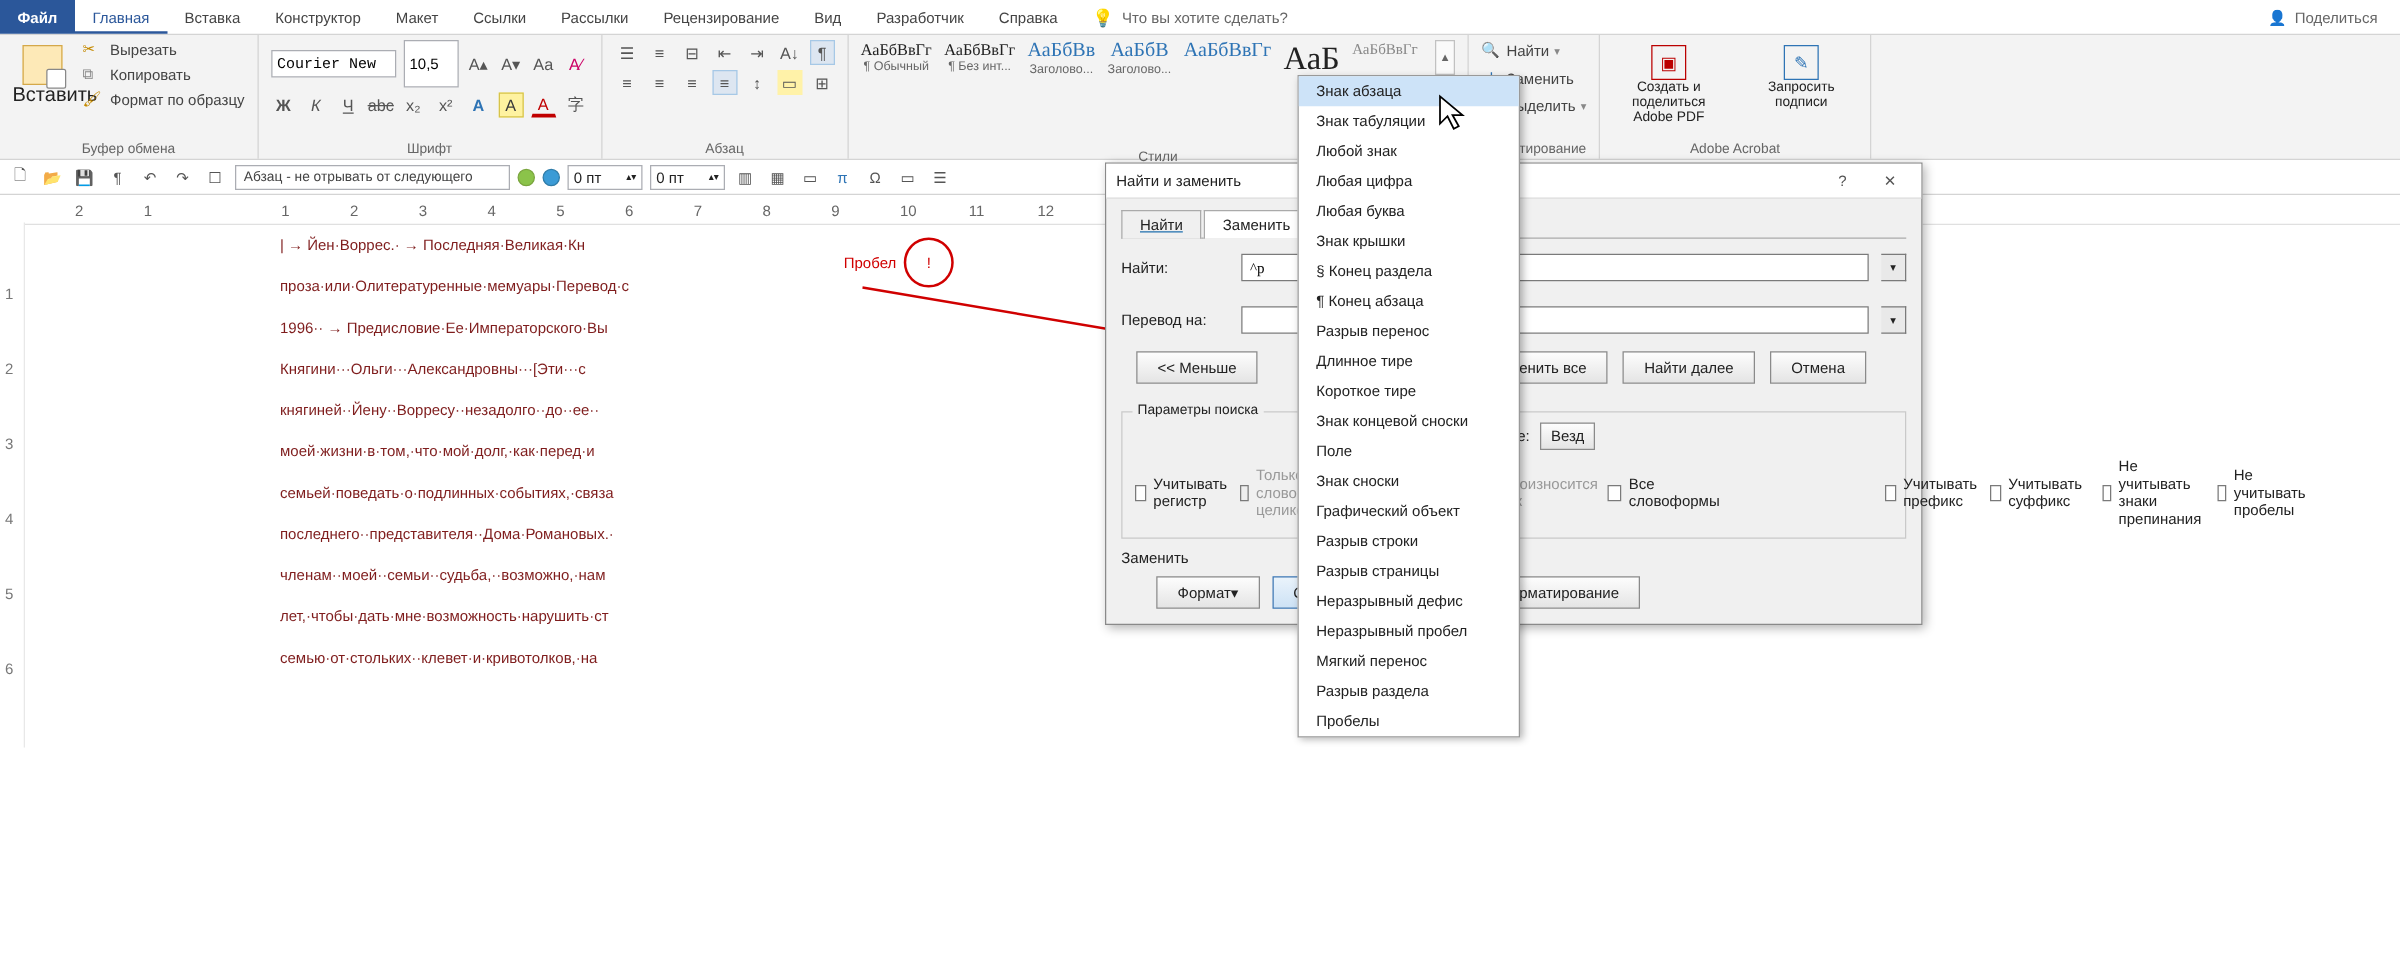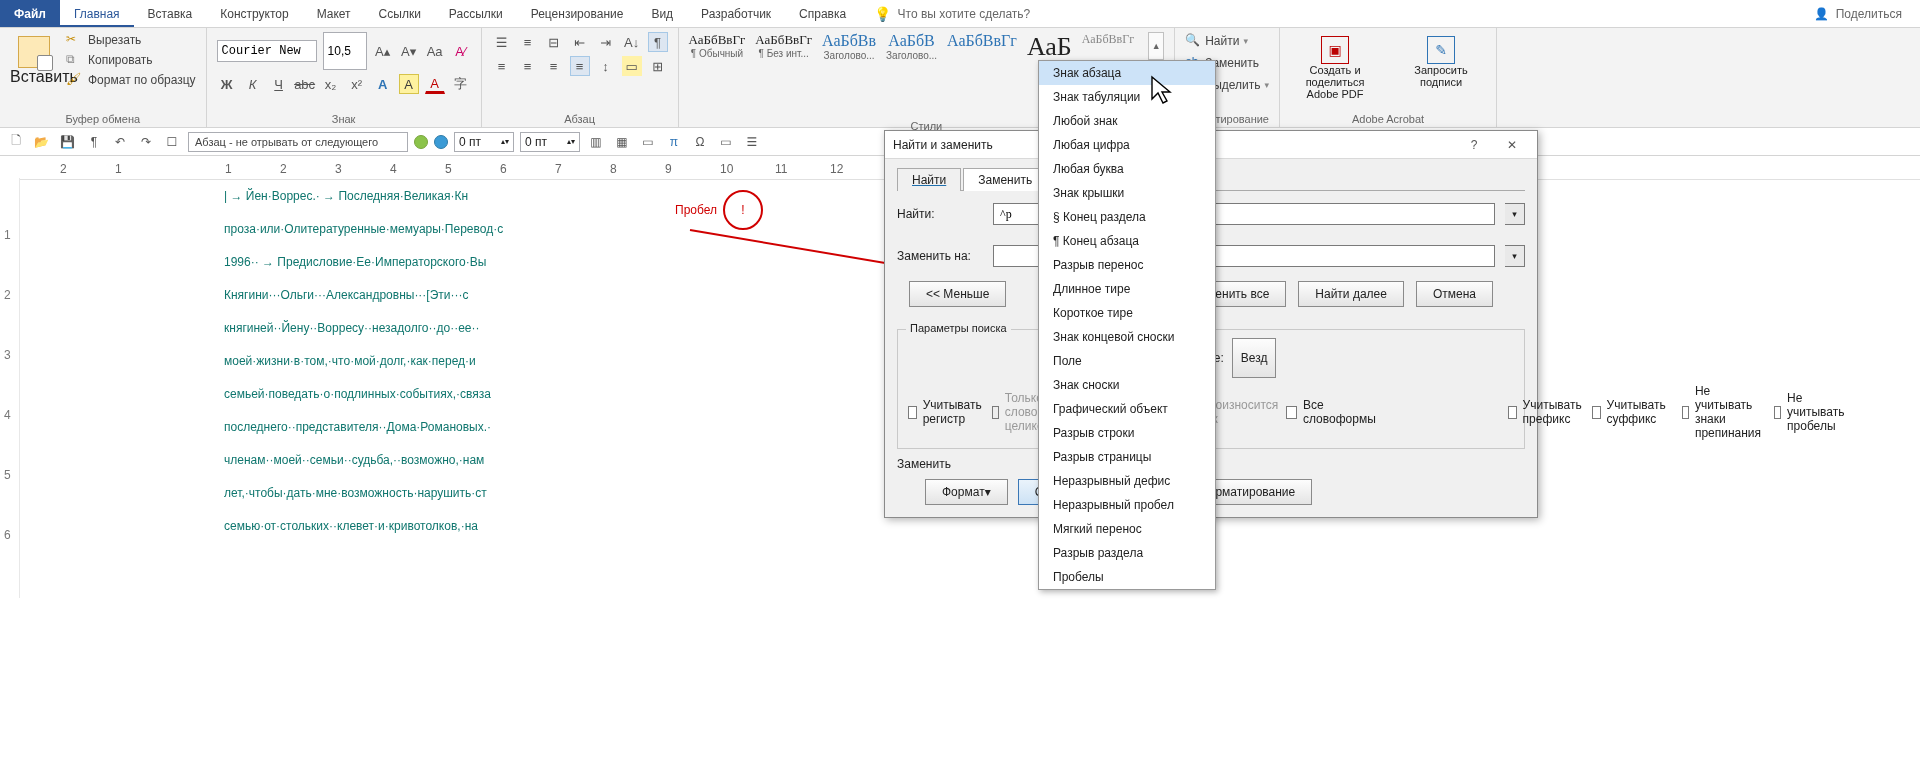--- a/index.html
+++ b/index.html
@@ -49,21 +49,21 @@
 .qat{height:28px;background:#fff;border-bottom:1px solid #d4d4d4;display:flex;align-items:center;gap:6px;padding:0 6px;}
 .qat .qbtn{width:20px;height:20px;display:flex;align-items:center;justify-content:center;color:#555;}
 .qat .break-sel{height:20px;border:1px solid #abadb3;padding:0 6px;font-size:11px;color:#444;min-width:220px;display:flex;align-items:center;}
 .qat .circ{width:14px;height:14px;border-radius:50%;border:1px solid #888;}
 .qat .circ.g{background:#8bc34a;border-color:#7aa53e;}
 .qat .circ.b{background:#3b9bd6;border-color:#2f7ca8;}
 .qat .spin{width:60px;height:20px;border:1px solid #abadb3;font-size:11px;padding:0 4px;display:flex;align-items:center;justify-content:space-between;}
 .ruler{height:24px;background:#fff;border-bottom:1px solid #e0e0e0;position:relative;font-size:9px;color:#666;}
 .ruler .rl{position:absolute;top:0;height:24px;left:0;right:0;}
 .ruler .mark{position:absolute;top:6px;}
-.doc-area{position:absolute;left:24px;top:180px;right:0;height:420px;font-family:"Courier New",monospace;font-size:20px;line-height:33px;color:#0f766e;white-space:nowrap;overflow:hidden;}
+.doc-area{position:absolute;left:24px;top:180px;right:0;height:420px;font-family:"Courier New",monospace;font-size:20px;line-height:33px;color:#7f1d1d;white-space:nowrap;overflow:hidden;}
 .doc-area .ln{position:relative;}
 .annot{position:absolute;left:675px;top:190px;color:#d00000;font-size:36px;font-family:"Segoe UI",sans-serif;display:flex;align-items:center;gap:6px;}
 .annot .excl{width:40px;height:40px;border:2px solid #d00000;border-radius:50%;text-align:center;line-height:36px;font-weight:400;}
 .arrow-svg{position:absolute;left:680px;top:228px;}
 .fr-dialog{position:absolute;left:884px;top:130px;width:654px;border:1px solid #8a8a8a;background:#f0f0f0;box-shadow:2px 2px 8px rgba(0,0,0,.3);}
 .fr-title{height:28px;background:#fff;display:flex;align-items:center;justify-content:space-between;padding:0 8px;border-bottom:1px solid #d9d9d9;}
 .fr-title .tbtns{display:flex;gap:4px;}
 .fr-title .tbtn{width:34px;height:22px;text-align:center;line-height:22px;color:#555;}
 .fr-tabs{display:flex;padding:8px 12px 0 12px;gap:2px;}
 .fr-tabs .t{padding:4px 14px;border:1px solid #aaa;background:#f0f0f0;border-bottom:none;position:relative;top:1px;}
@@ -163,21 +163,21 @@
         <span class="smbtn under">Ч</span>
         <span class="smbtn strike">abc</span>
         <span class="smbtn">x₂</span>
         <span class="smbtn">x²</span>
         <span class="smbtn" style="color:#2e74b5;font-weight:700">A</span>
         <span class="smbtn hlA">A</span>
         <span class="smbtn colA">A</span>
         <span class="smbtn">字</span>
       </div>
     </div>
-    <div class="label">Знак</div>
+    <div class="label">Шрифт</div>
   </div>
 
   <div class="group para">
     <div class="rows">
       <div class="row">
         <span class="smbtn">☰</span>
         <span class="smbtn">≡</span>
         <span class="smbtn">⊟</span>
         <span class="smbtn">⇤</span>
         <span class="smbtn">⇥</span>
@@ -372,37 +372,37 @@
     <div class="t active"><span>Заменить</span></div>
     <div class="t" style="visibility:hidden"><span>Перейти</span></div>
   </div>
   <div class="fr-body">
     <div class="fr-row">
       <label>Найти:</label>
       <input class="inp" value="^p" style="">
       <span class="drop">▾</span>
     </div>
     <div class="fr-row" style="margin-top:20px">
-      <label>Заменить на:</label>
+      <label>Перевод на:</label>
       <input class="inp" value="" style="">
       <span class="drop">▾</span>
     </div>
     <div class="fr-btns search-btns">
       <span class="btn" style="margin-right:auto;margin-left:0">&lt;&lt; Меньше</span>
       <span class="btn" style="visibility:hidden">Заменить</span>
       <span class="btn">Заменить все</span>
       <span class="btn">Найти далее</span>
       <span class="btn">Отмена</span>
     </div>
   </div>
   <div class="fr-section">
     <span class="legend">Параметры поиска</span>
     <div class="optrow">
       <span>Направление:</span>
-      <span class="btn" style="height:40px;padding:0 8px">
+      <span class="btn" style="height:22px;padding:0 8px">
           <span>Везд</span>
         </span>
     </div>
     <div class="cols">
       <div class="col">
         <label class="chk">
             <span class="box"></span>
             <span>Учитывать регистр</span>
           </label>
         <label class="chk dis">

